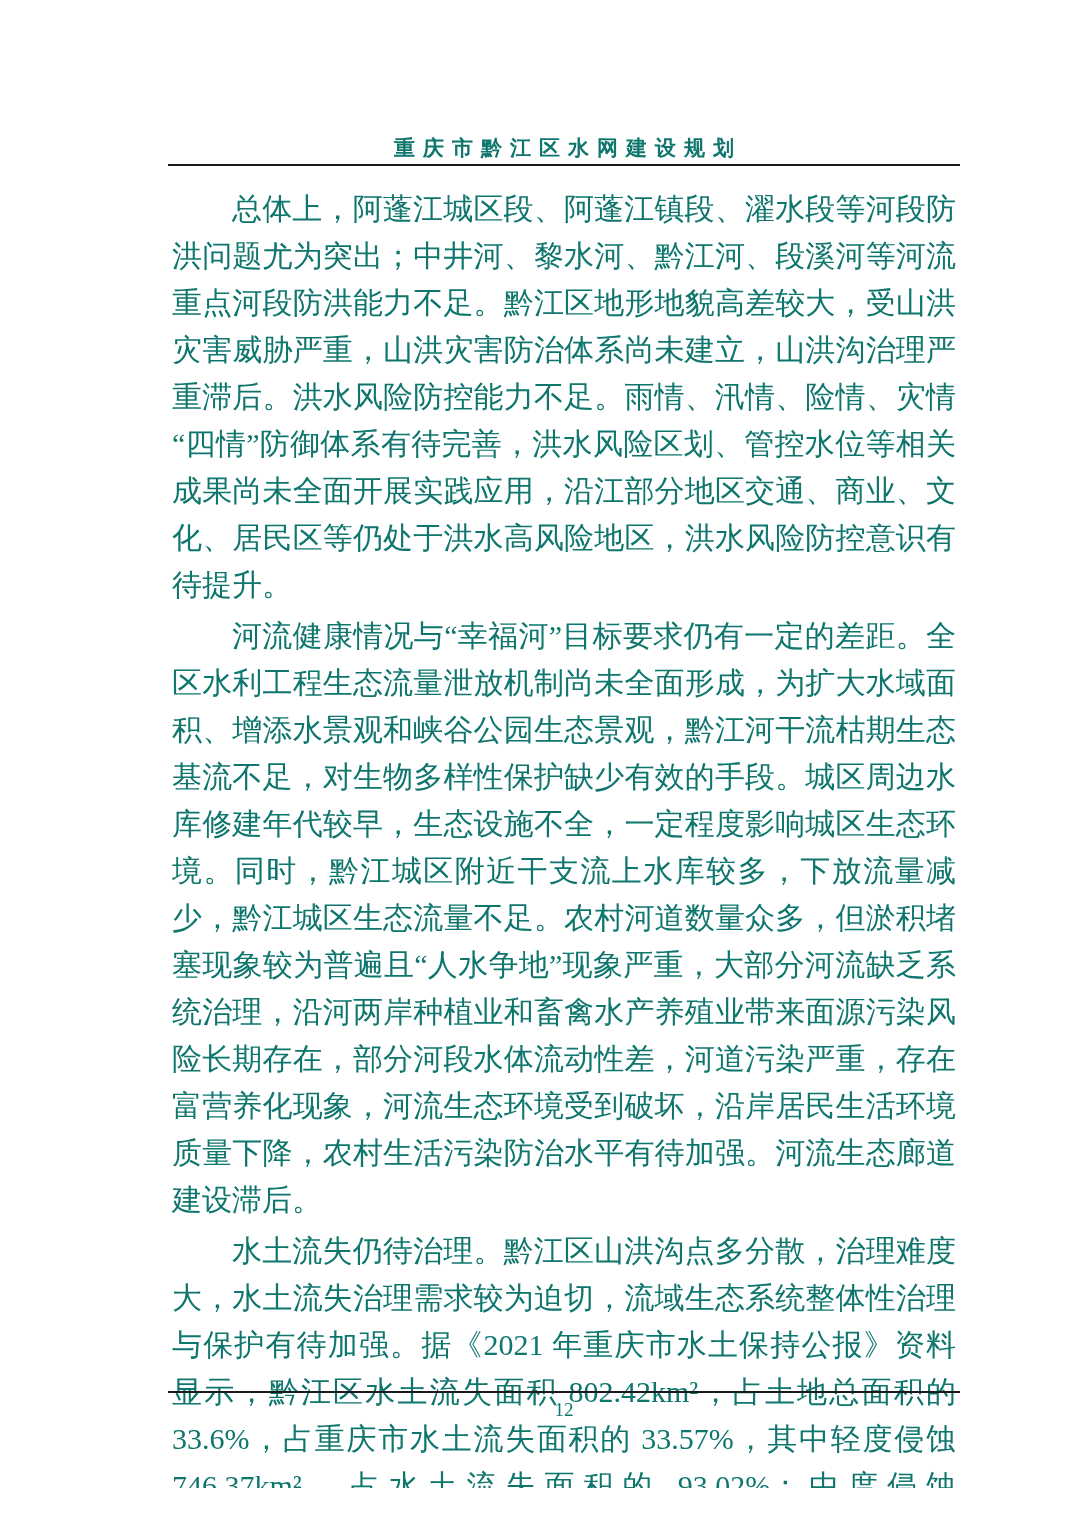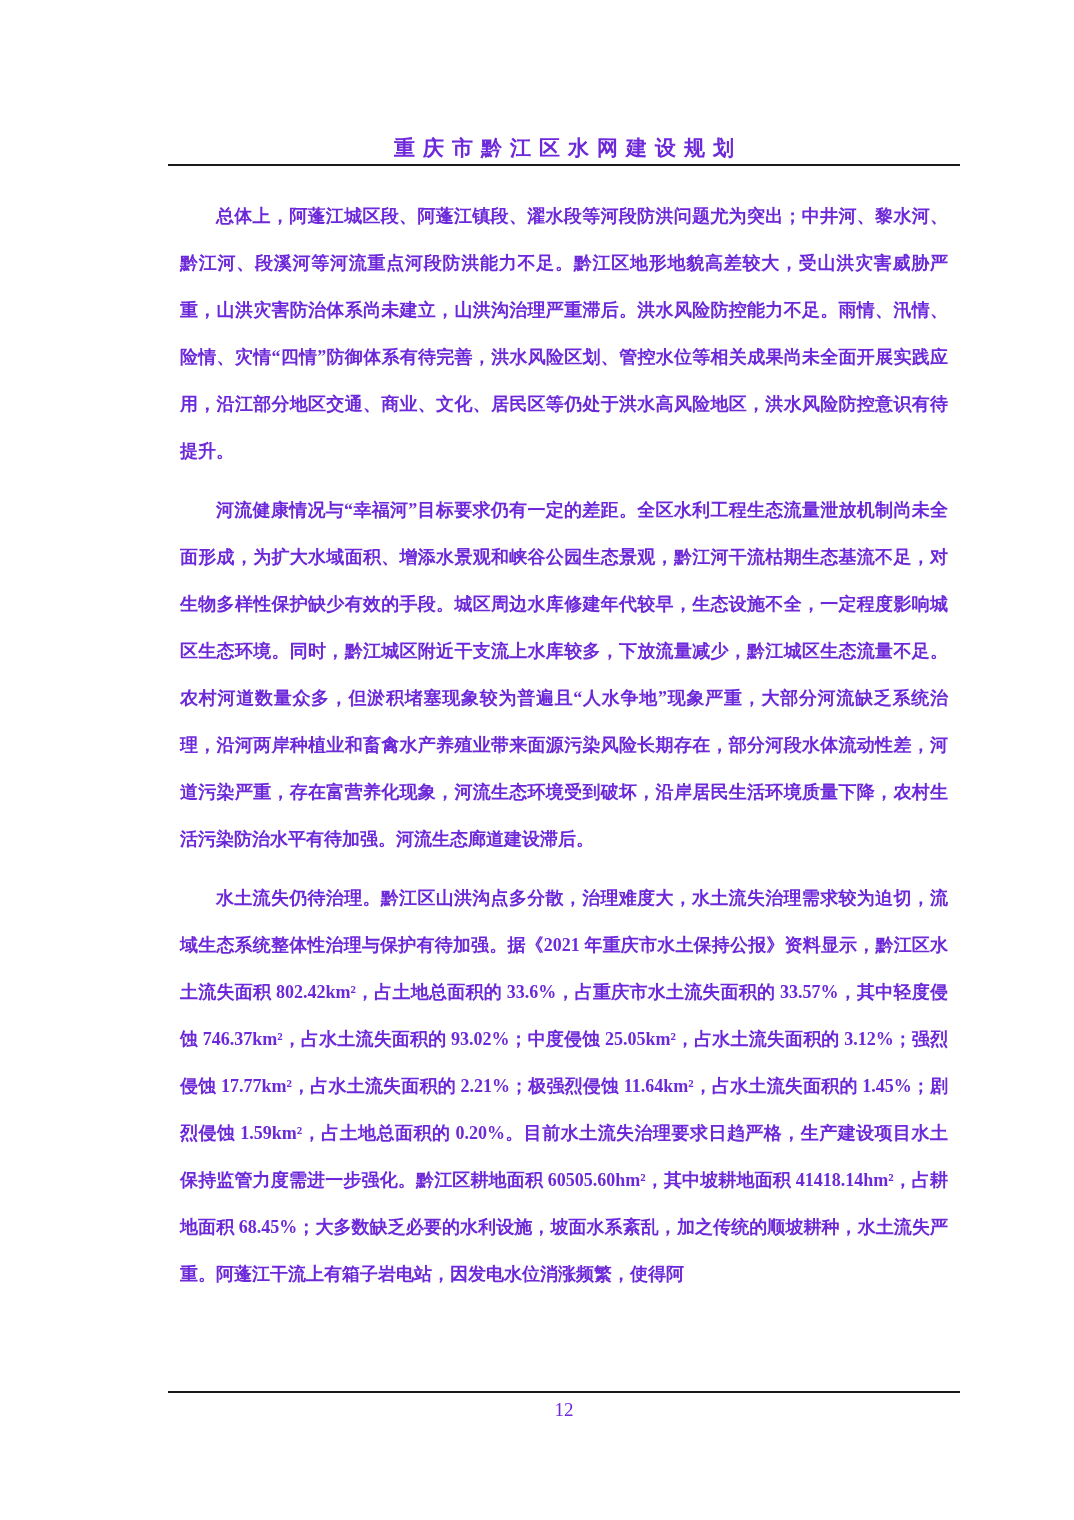--- a/index.html
+++ b/index.html
@@ -5,21 +5,21 @@
   html, body {
     margin: 0;
     padding: 0;
     background: #ffffff;
   }
   .page {
     position: relative;
     width: 1074px;
     height: 1488px;
     background: #ffffff;
-    color: #6d28d9;
+    color: #0f766e;
     font-family: "Liberation Serif", "DejaVu Serif", serif;
     overflow: hidden;
   }
   .doc-title {
     position: absolute;
     top: 135px;
     left: 168px;
     width: 792px;
     text-align: center;
     font-family: "Liberation Sans", "DejaVu Sans", sans-serif;
@@ -42,25 +42,25 @@
     position: absolute;
     top: 181px;
     left: 168px;
     width: 792px;
     font-size: 22px;
     line-height: 47px;
     text-align: justify;
     text-justify: inter-ideograph;
   }
   .para {
-    margin: 12px;
+    margin: 4px;
     padding: 0;
     text-indent: 2em;
-    font-weight: bold;
-    font-size: 18px;
+    font-weight: normal;
+    font-size: 30px;
   }
   .footer-rule {
     position: absolute;
     top: 1391px;
     left: 168px;
     width: 792px;
     height: 0;
     border-top: 2px solid #1a1a1a;
   }
   .page-number {

